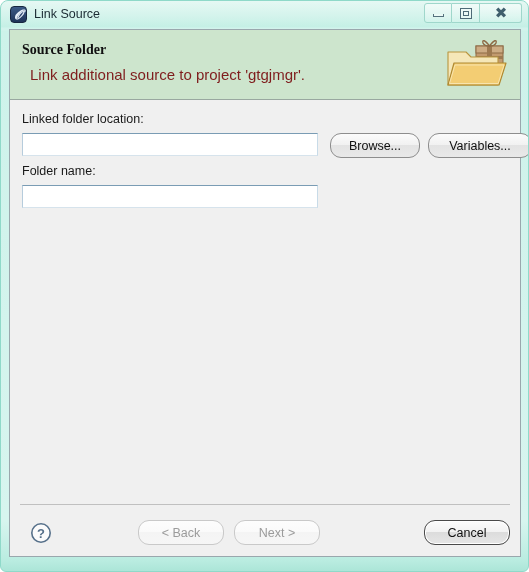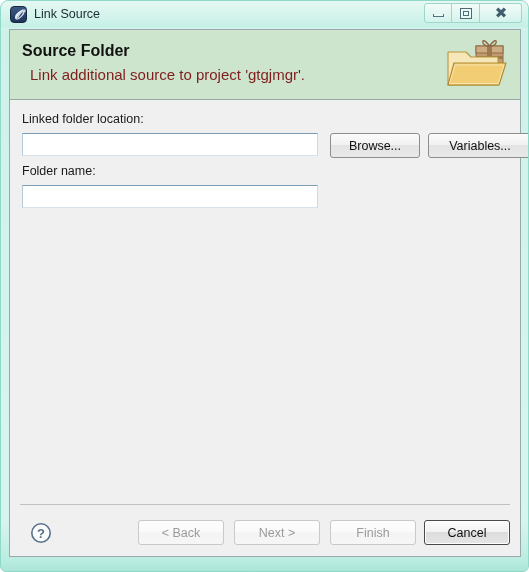--- a/index.html
+++ b/index.html
@@ -153,23 +153,24 @@
     width: 510px;
     height: 70px;
     background: #cde5cd;
     border-bottom: 1px solid #99a8a0;
     box-sizing: border-box;
     overflow: hidden;
   }
   #banner-title {
     position: absolute;
     left: 12px; top: 12px;
-    font-size: 16px;
+    font-size: 14px;
     font-weight: bold;
     color: #111111;
+    font-family: Liberation Serif, serif;
   }
   #banner-desc {
     position: absolute;
     left: 20px; top: 36px;
     font-size: 15px;
     color: #7f1d1d;
   }
   #banner-icon {
     position: absolute;
     right: 8px; top: 2px;
@@ -204,21 +205,21 @@
     color: #000;
     padding: 0 3px;
     outline: none;
   }
 
   .btn {
     position: absolute;
     box-sizing: border-box;
     height: 25px;
     border: 1px solid #8d8d8d;
-    border-radius: 3px;
+    border-radius: 11px;
     background: linear-gradient(to bottom, #fbfbfb 0%, #f1f1f1 48%, #e3e3e3 50%, #e9e9e9 100%);
     font-family: "Liberation Sans", sans-serif;
     font-size: 12.5px;
     color: #101010;
     cursor: default;
     padding: 0;
     text-align: center;
   }
   .btn.disabled {
     color: #9b9b9b;
@@ -345,20 +346,19 @@
 
       <svg id="help-icon" viewBox="0 0 22 22">
         <circle cx="11" cy="11" r="9.2" fill="#fbfbfb" stroke="#56708a" stroke-width="1.6"></circle>
         <text x="11" y="15.6" text-anchor="middle" font-family="Liberation Sans, sans-serif" font-size="13" font-weight="bold" fill="#56708a">?</text>
       </svg>
 
       <button class="btn disabled" style="left:224px; top:15px; width:86px;">Next &gt;</button>
 
       <button class="btn disabled" style="left:128px; top:15px; width:86px;">&lt; Back</button>
 
-      <button class="btn disabled" style="left:320px; top:15px; width:86px;">Finish</button>
 
       <button class="btn default-btn" style="left:414px; top:15px; width:86px;">Cancel</button>
     </div>
 
   </div>
 
 </div>
 
 </body></html>

